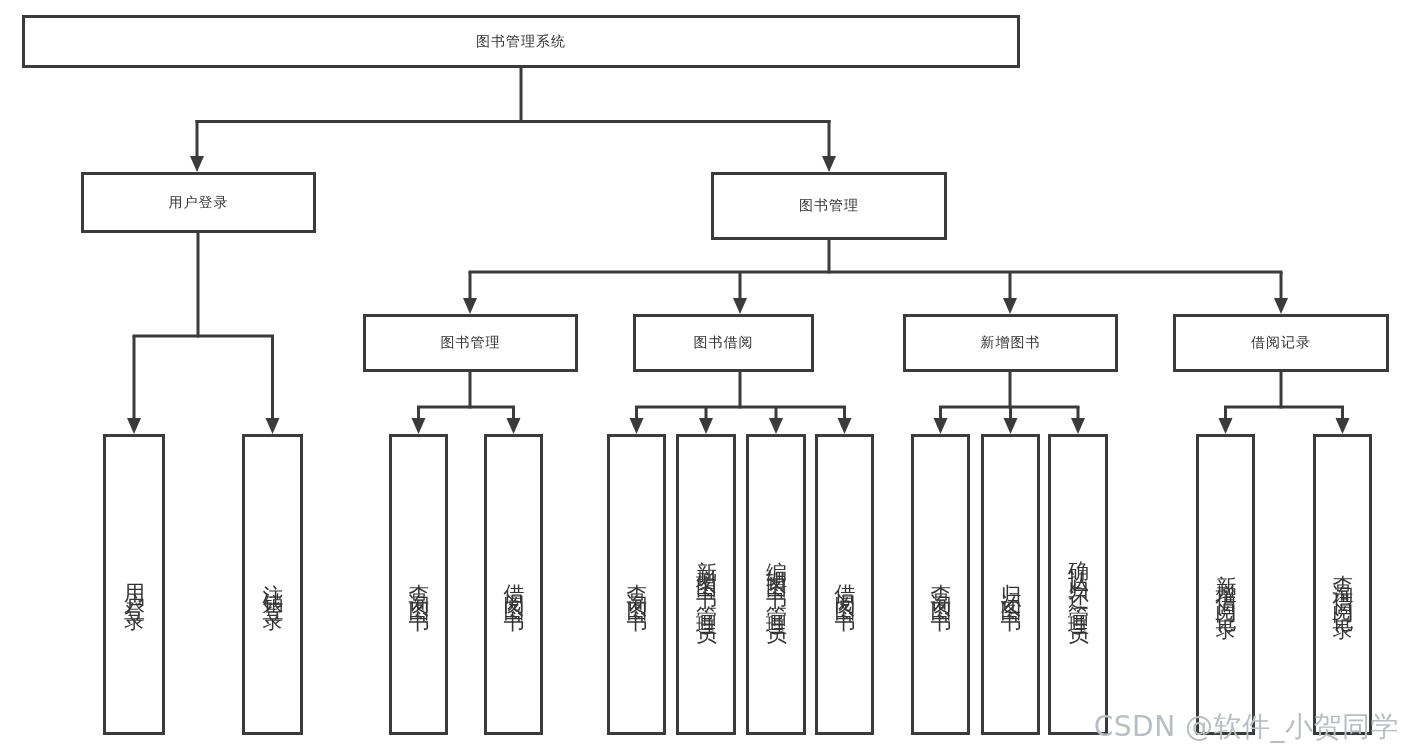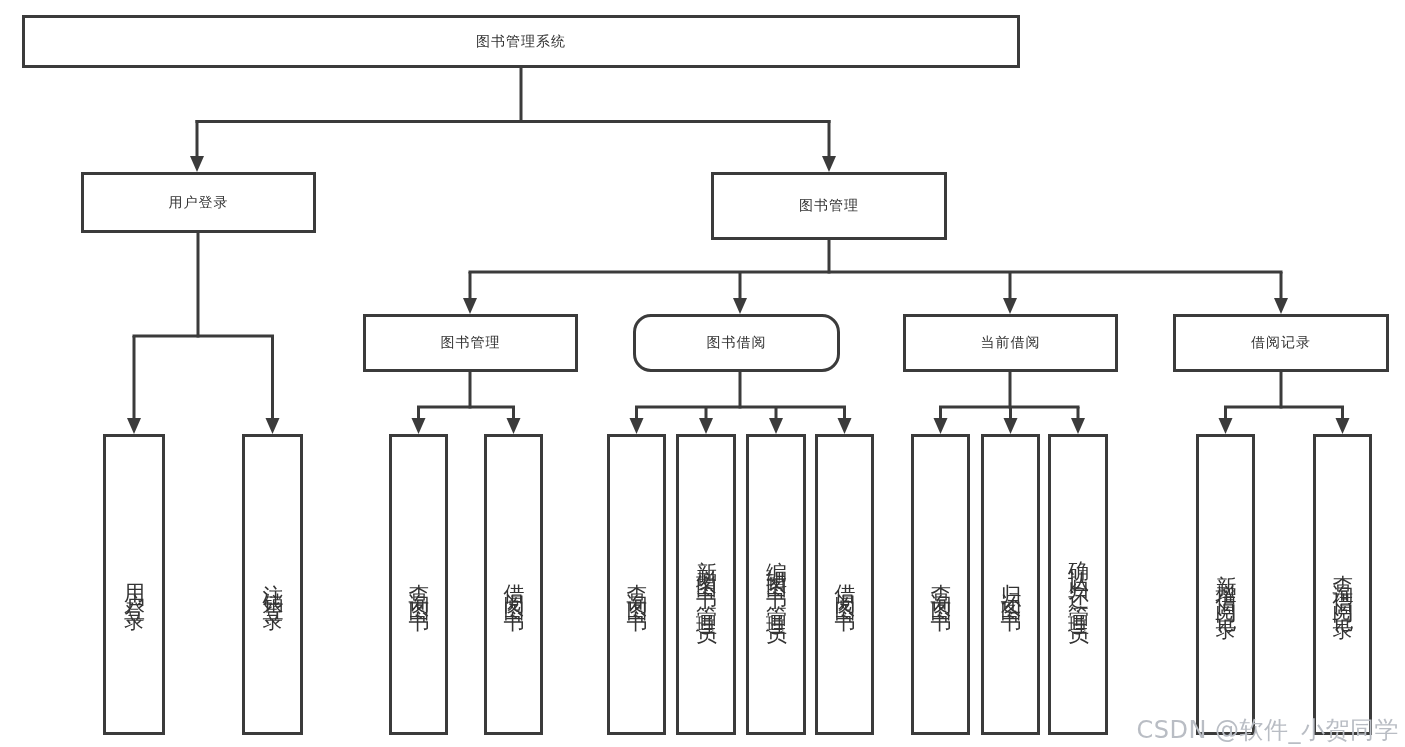--- a/index.html
+++ b/index.html
@@ -47,21 +47,21 @@
     text-orientation: mixed;
     font-size: 21px;
     letter-spacing: 9px;
     line-height: 1;
     color: #333333;
   }
   .watermark {
     position: absolute;
     right: 6px;
     bottom: 1px;
-    font-size: 24px;
+    font-size: 28px;
     color: #b9bdc4;
     letter-spacing: 0.5px;
     z-index: 3;
     white-space: nowrap;
   }
 </style>
 </head>
 <body>
 
 <div class="canvas">
@@ -120,22 +120,22 @@
       <line x1="1342.5" y1="407" x2="1342.5" y2="422" stroke="#3b3b3b" stroke-width="3"></line>
       <polygon points="1335.5,418 1349.5,418 1342.5,434" fill="#3b3b3b"></polygon>
     </svg>
 
   <div class="node hnode" style="left:22px; top:15px; width:998px; height:53px;">图书管理系统</div>
 
   <div class="node hnode" style="left:81px; top:172px; width:235px; height:61px;">用户登录</div>
   <div class="node hnode" style="left:711px; top:172px; width:236px; height:68px;">图书管理</div>
 
   <div class="node hnode" style="left:363px; top:314px; width:215px; height:58px;">图书管理</div>
-  <div class="node hnode" style="left:633px; top:314px; width:207px; height:58px;border-radius:18px;">图书借阅</div>
-  <div class="node hnode" style="left:903px; top:314px; width:215px; height:58px;">当前借阅</div>
+  <div class="node hnode" style="left:633px; top:314px; width:181px; height:58px;">图书借阅</div>
+  <div class="node hnode" style="left:903px; top:314px; width:215px; height:58px;">新增图书</div>
   <div class="node hnode" style="left:1173px; top:314px; width:216px; height:58px;">借阅记录</div>
 
   <div class="node leaf" style="left:103px; top:434px; width:62px; height:301px;">
     <span class="vtext">用户登录</span>
   </div>
   <div class="node leaf" style="left:242px; top:434px; width:61px; height:301px;">
     <span class="vtext">注销登录</span>
   </div>
 
   <div class="node leaf" style="left:389px; top:434px; width:59px; height:301px;">

